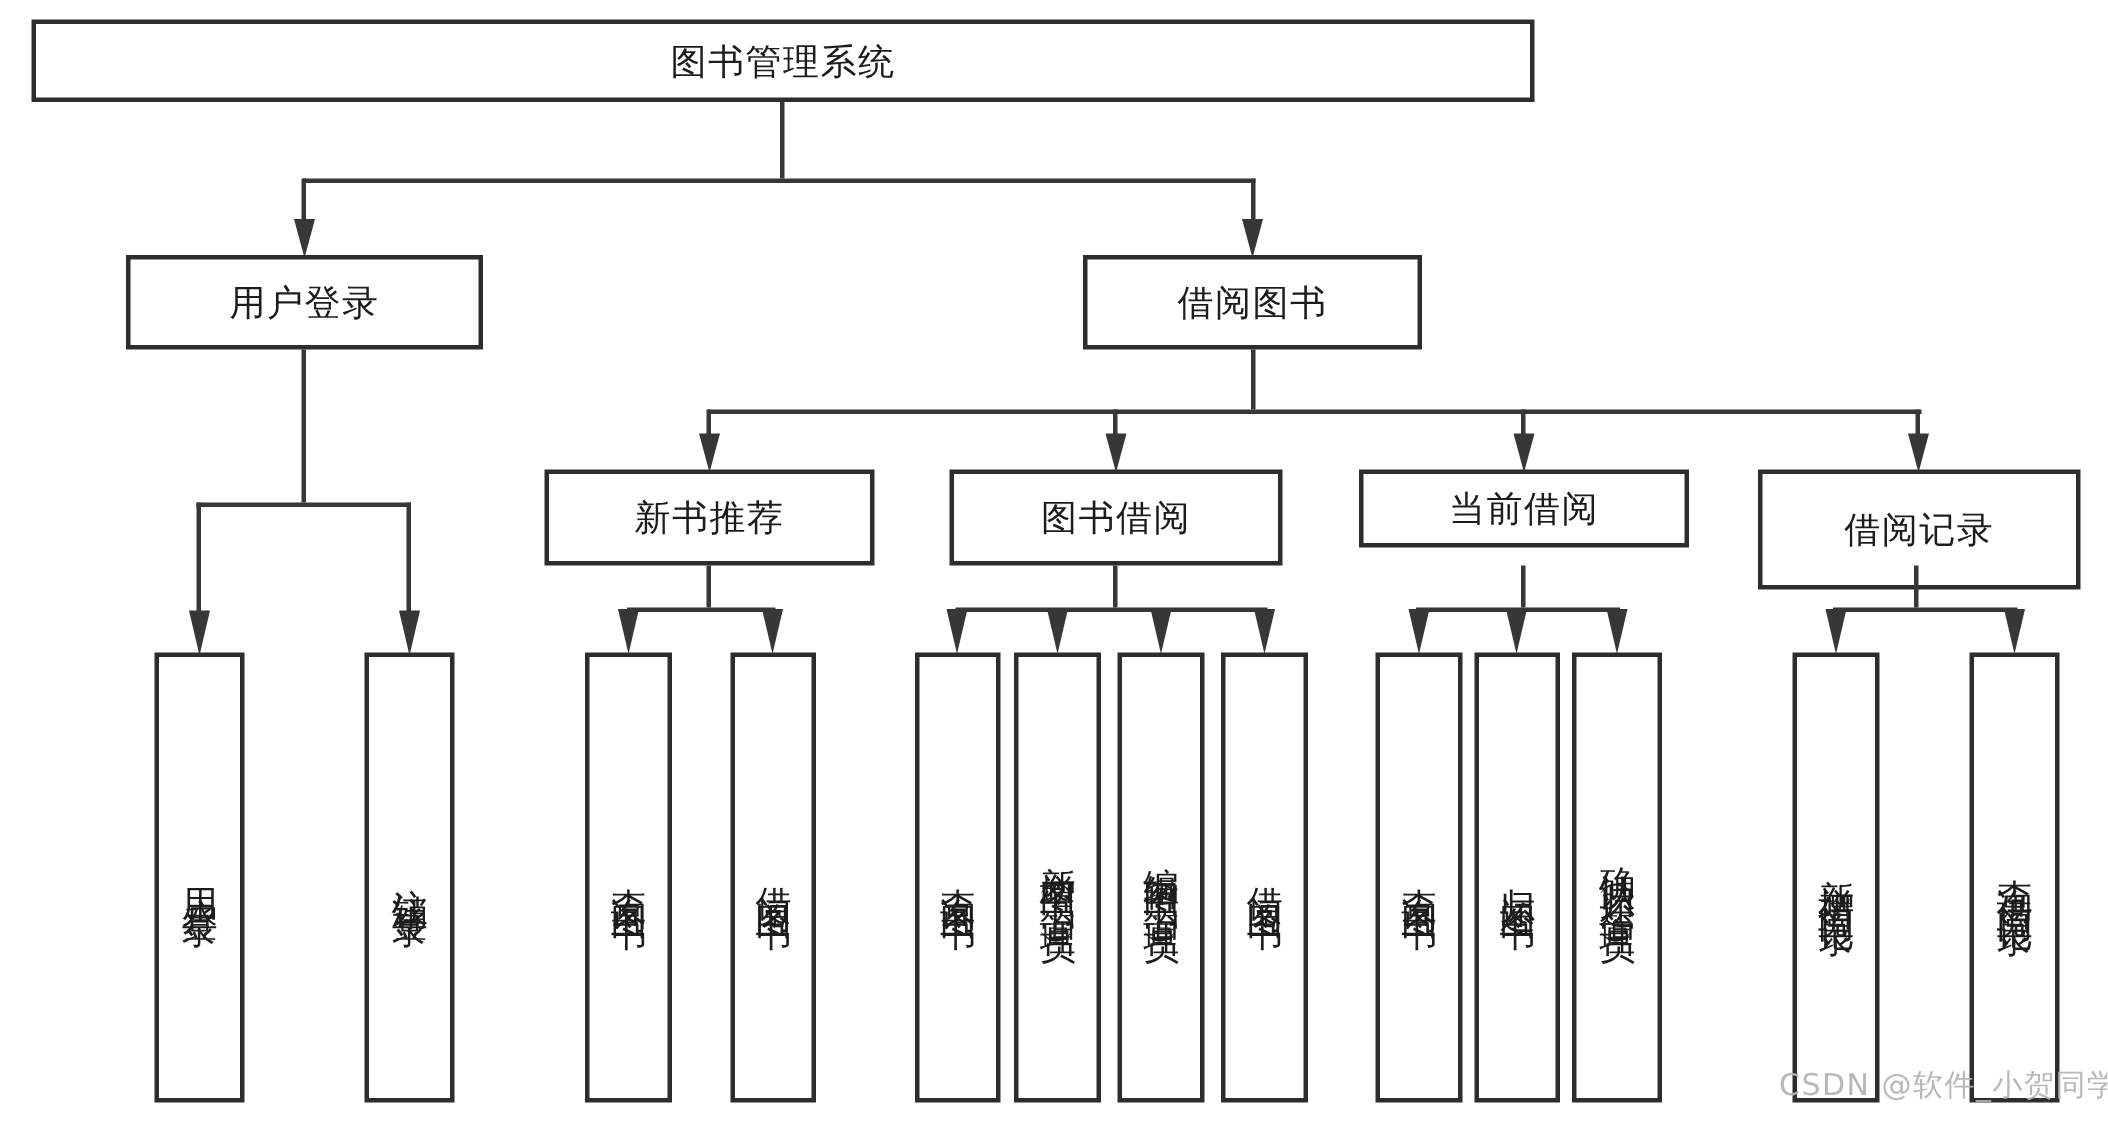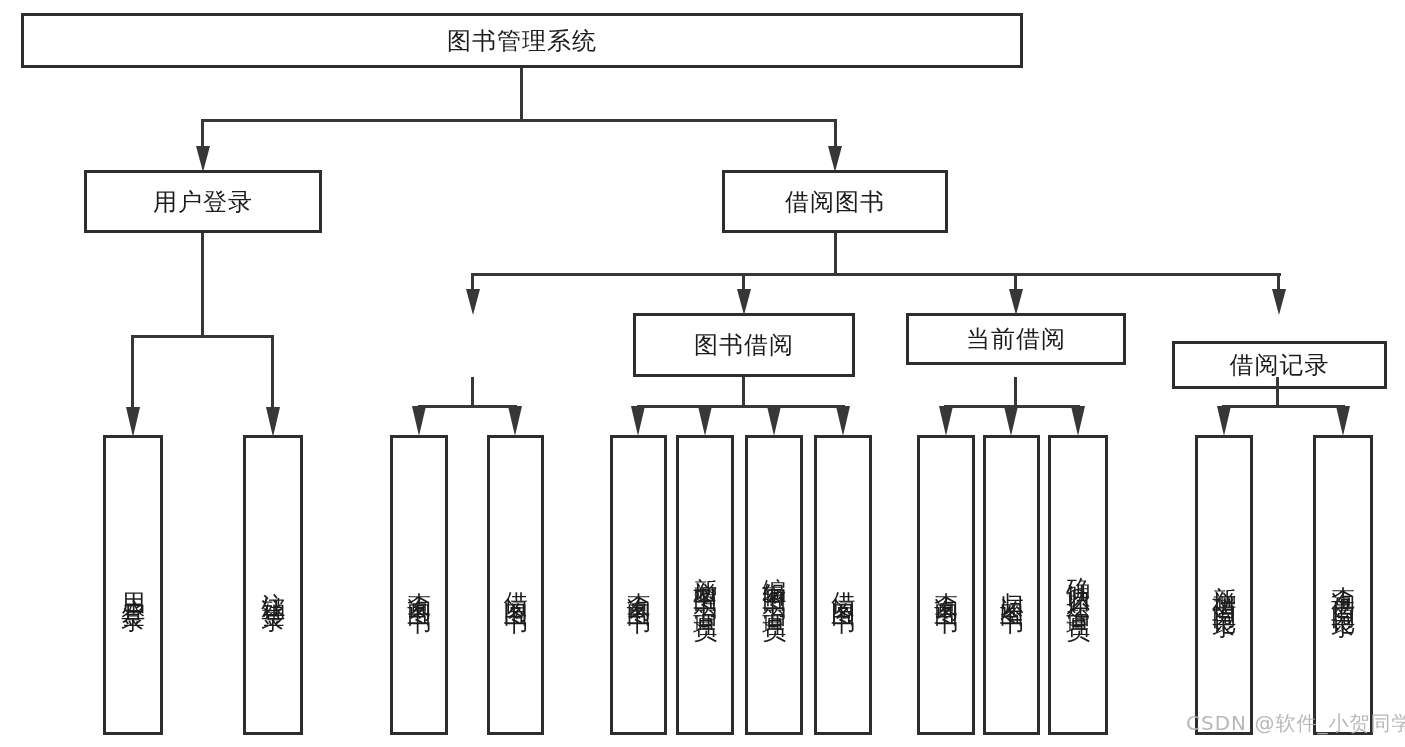--- a/index.html
+++ b/index.html
@@ -36,26 +36,27 @@
 <body>
 
 <div class="stage">
 
   <div class="box h" style="left:21px;top:13px;width:1002px;height:55px;">图书管理系统</div>
 
   <div class="box h" style="left:84px;top:170px;width:238px;height:63px;">用户登录</div>
 
   <div class="box h" style="left:722px;top:170px;width:226px;height:63px;">借阅图书</div>
 
+  <div class="box h" style="left:363px;top:313px;width:220px;height:64px;">新书推荐</div>
 
   <div class="box h" style="left:633px;top:313px;width:222px;height:64px;">图书借阅</div>
 
   <div class="box h" style="left:906px;top:313px;width:220px;height:52px;">当前借阅</div>
 
-  <div class="box h" style="left:1172px;top:313px;width:215px;height:48px;margin-top:28px;">借阅记录</div>
+  <div class="box h" style="left:1172px;top:313px;width:215px;height:80px;">借阅记录</div>
 
   <div class="box v" style="left:103px;top:435px;width:60px;height:300px;">用户登录</div>
 
   <div class="box v" style="left:243px;top:435px;width:60px;height:300px;">注销登录</div>
 
   <div class="box v" style="left:390px;top:435px;width:58px;height:300px;">查询图书</div>
 
   <div class="box v" style="left:487px;top:435px;width:57px;height:300px;">借阅图书</div>
 
   <div class="box v" style="left:610px;top:435px;width:57px;height:300px;">查询图书</div>

